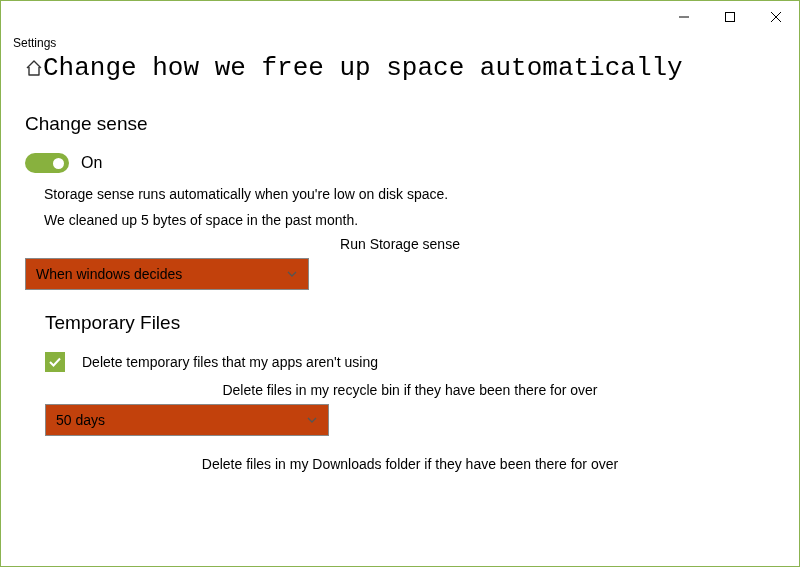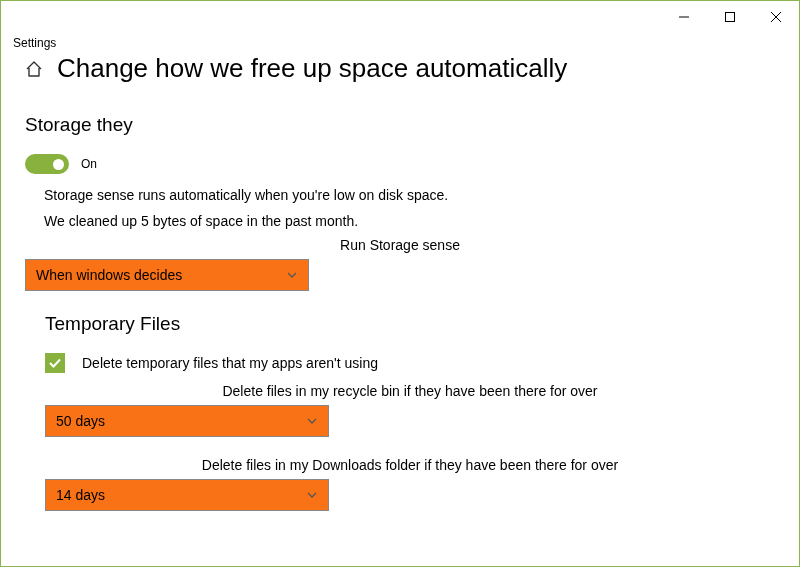--- a/index.html
+++ b/index.html
@@ -49,22 +49,22 @@
       justify-content: center;
       font-size: 11px;
       color: #000;
     }
     .content {
       padding: 20px 24px 0 24px;
     }
     .page-header {
       display: flex;
       align-items: center;
-      gap: 14px;
       margin-bottom: 30px;
+      font-family: Liberation Mono, monospace;
     }
     .home-icon {
       font-size: 17px;
       color: #333;
     }
     .page-title {
       font-size: 26px;
       font-weight: 400;
       color: #000;
     }
@@ -90,42 +90,42 @@
     .toggle-knob {
       width: 11px;
       height: 11px;
       background: #fff;
       border-radius: 50%;
       position: absolute;
       right: 5px;
       top: 4.5px;
     }
     .toggle-label {
-      font-size: 12px;
+      font-size: 16px;
       color: #000;
     }
     .description {
       font-size: 14px;
       color: #000;
       line-height: 1.4;
       margin-bottom: 6px;
       margin-left: 19px;
     }
     .field-label {
       font-size: 14px;
       color: #000;
       margin-bottom: 6px;
       margin-top: 4px;
       text-align: center;
     }
     .select-box {
       width: 284px;
       height: 32px;
       border: 1px solid #888;
-      background: #f97316;
+      background: #c2410c;
       display: flex;
       align-items: center;
       justify-content: space-between;
       padding: 0 10px 0 10px;
       font-size: 14px;
       color: #000;
       margin-bottom: 20px;
     }
     .chevron {
       color: #555;
@@ -194,21 +194,21 @@
   <div class="page-header">
     <div class="home-icon">
       <svg class="svg-icon" width="18" height="18" viewBox="0 0 18 18">
           <path d="M2 9 L9 2 L16 9 M4 8 L4 16 L14 16 L14 8" stroke="#333" stroke-width="1.4" fill="none" stroke-linejoin="round"></path>
         </svg>
     </div>
     <div class="page-title">Change how we free up space automatically</div>
   </div>
 
   <div>
-    <div class="section-heading">Storage they</div>
+    <div class="section-heading">Change sense</div>
 
     <div class="toggle-row">
       <div class="toggle">
         <div class="toggle-knob"></div>
       </div>
       <div class="toggle-label">On</div>
     </div>
 
     <div class="description">Storage sense runs automatically when you're low on disk space.</div>
     <div class="description">We cleaned up 5 bytes of space in the past month.</div>
@@ -240,23 +240,15 @@
     <div class="select-box">
       <span>50 days</span>
       <span class="chevron">
         <svg class="svg-icon" width="12" height="12" viewBox="0 0 12 12">
             <path d="M2 4 L6 8 L10 4" stroke="#555" stroke-width="1.3" fill="none"></path>
           </svg>
       </span>
     </div>
 
     <div class="field-label">Delete files in my Downloads folder if they have been there for over</div>
-    <div class="select-box">
-      <span>14 days</span>
-      <span class="chevron">
-        <svg class="svg-icon" width="12" height="12" viewBox="0 0 12 12">
-            <path d="M2 4 L6 8 L10 4" stroke="#555" stroke-width="1.3" fill="none"></path>
-          </svg>
-      </span>
-    </div>
   </div>
 
 </div>
 
 </body></html>

